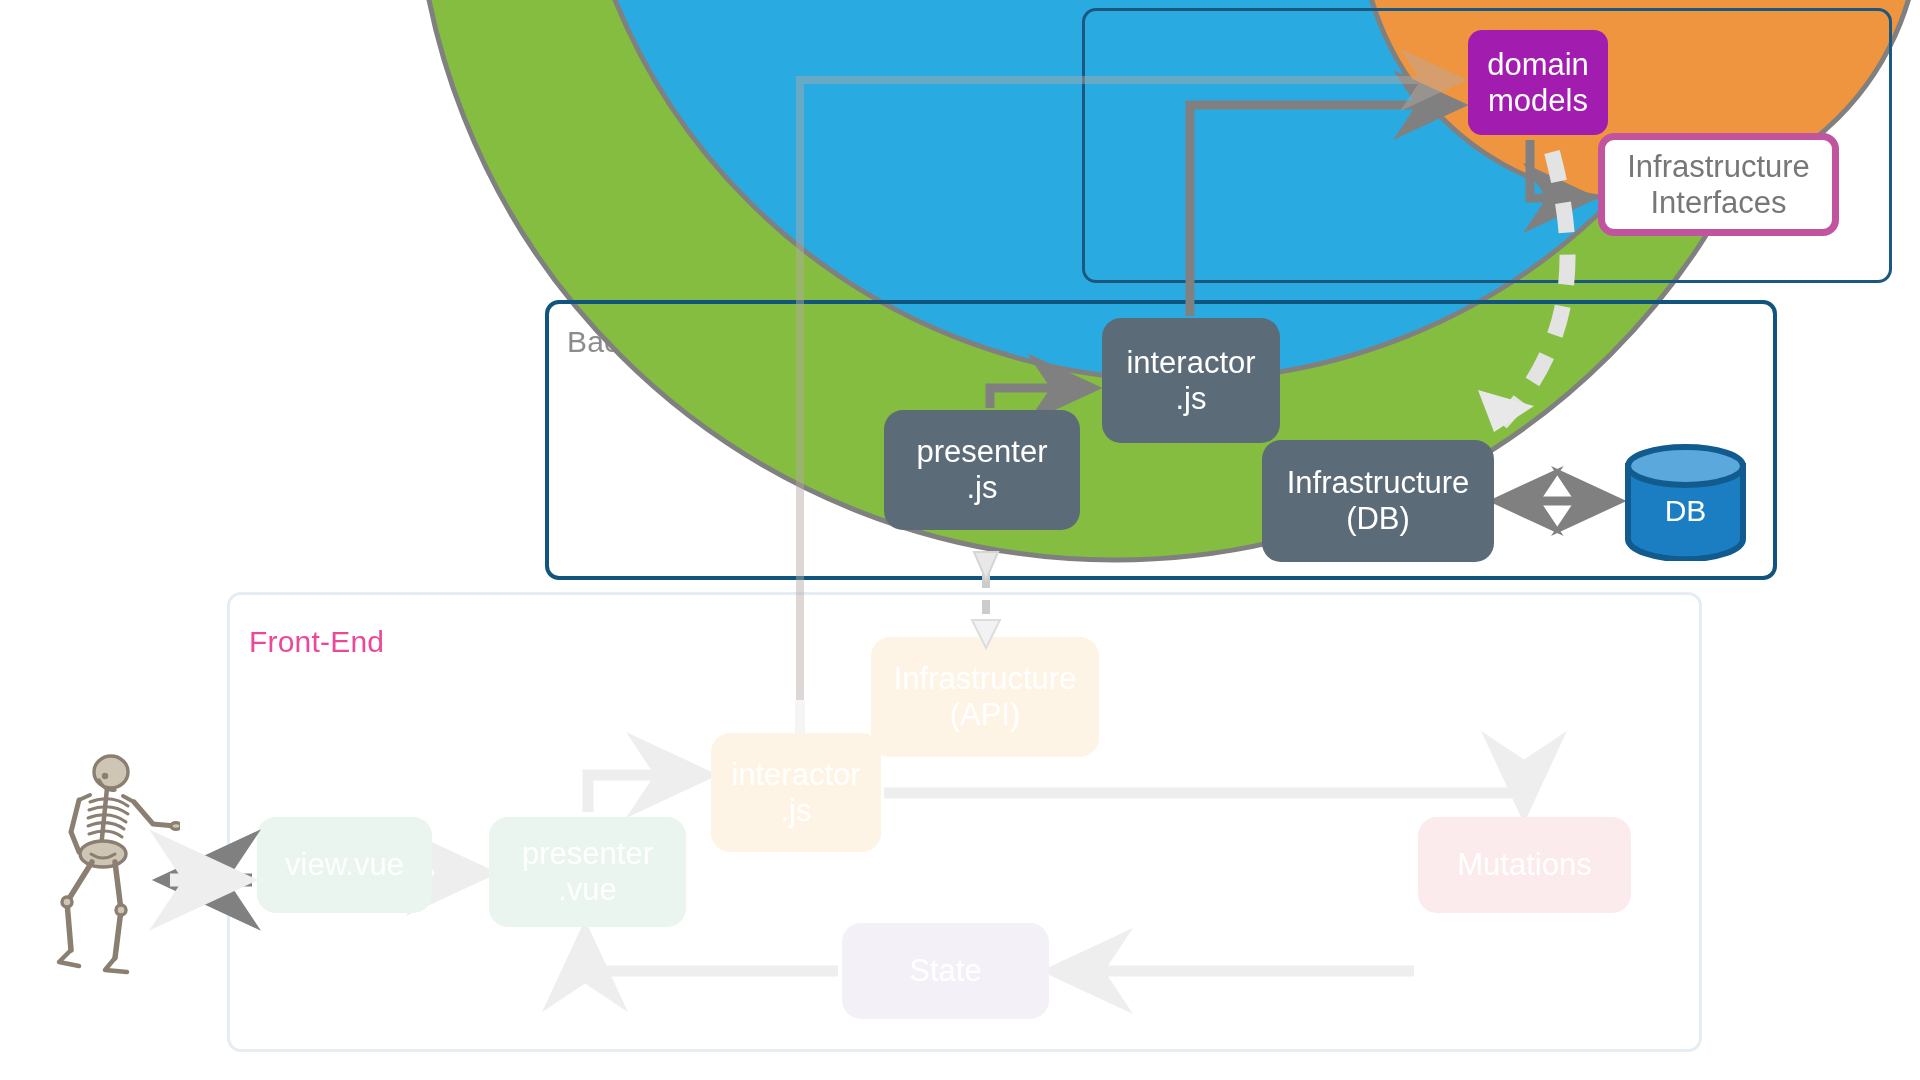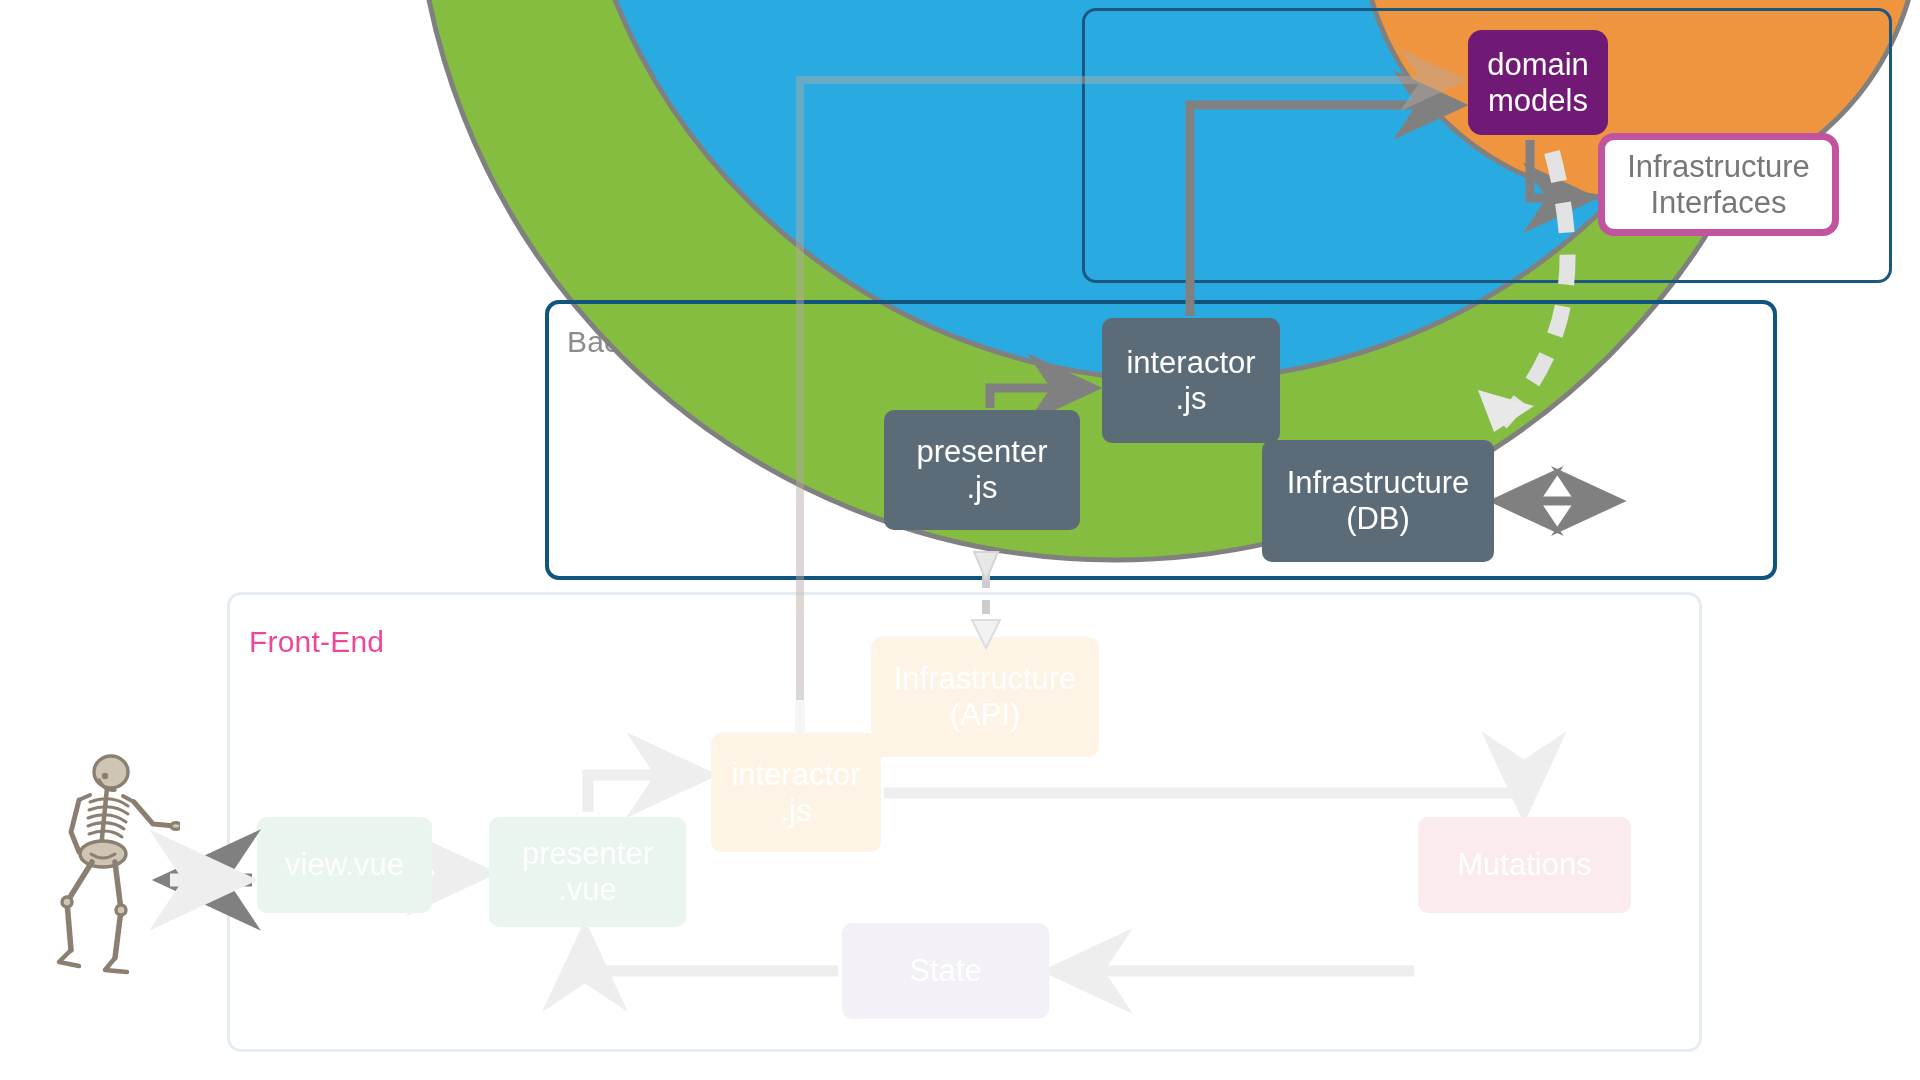--- a/index.html
+++ b/index.html
@@ -58,38 +58,38 @@
     left: 227px; top: 592px; width: 1475px; height: 460px;
     border: 3px solid #e6edf2;
     z-index: 3;
     background: rgba(255,255,255,0.0);
   }
   #frontend-label { left: 249px; top: 625px; color: #ec4899; }
 
   
   .node {
     position: absolute;
-    border-radius: 10px;
+    border-radius: 19px;
     display: flex;
     align-items: center;
     justify-content: center;
     text-align: center;
     line-height: 1.16;
     box-sizing: border-box;
     z-index: 8;
   }
   .node .lbl { display: block; }
 
   .node-dark {
     background: #5b6b78;
     color: #ffffff;
     font-size: 31px;
   }
   .node-magenta {
-    background: #701a75;
+    background: #a21caf;
     color: #ffffff;
     font-size: 31px;
     border-radius: 14px;
   }
   .node-white-magenta {
     background: #ffffff;
     color: #777777;
     font-size: 31px;
     border: 7px solid #c2549f;
     border-radius: 16px;
@@ -293,20 +293,27 @@
     </span>
   </div>
 
   <div class="node node-dark" id="n-infra-db">
     <span>
       <span class="lbl">Infrastructure</span>
       <span class="lbl">(DB)</span>
     </span>
   </div>
 
+  <div id="n-db">
+    <svg width="127" height="117" viewBox="0 0 127 117">
+      <path d="M6,22 L6,95 A57,20 0 0 0 121,95 L121,22 Z" fill="#1b7ec2" stroke="#115b8f" stroke-width="6"></path>
+      <ellipse cx="63.5" cy="22" rx="57.5" ry="19" fill="#5aa8dc" stroke="#115b8f" stroke-width="6"></ellipse>
+    </svg>
+    <div class="db-text">DB</div>
+  </div>
 
   <svg class="conn-layer-top" width="1920" height="1080" viewBox="0 0 1920 1080">
     <path d="M1552,152 C1578,250 1578,340 1500,424" fill="none" stroke="#e3e3e3" stroke-width="16" stroke-dasharray="30 22" stroke-linecap="butt"></path>
     <path d="M1494,432 L1478,390 L1534,406 Z" fill="#e8e8e8"></path>
   </svg>
 
   <svg id="actor" viewBox="0 0 145 245">
     <g stroke="#8a7f70" stroke-width="3.4" fill="#cfc5b4" stroke-linecap="round" stroke-linejoin="round">
 
       <ellipse cx="76" cy="22" rx="17" ry="16" fill="#cfc5b4"></ellipse>

